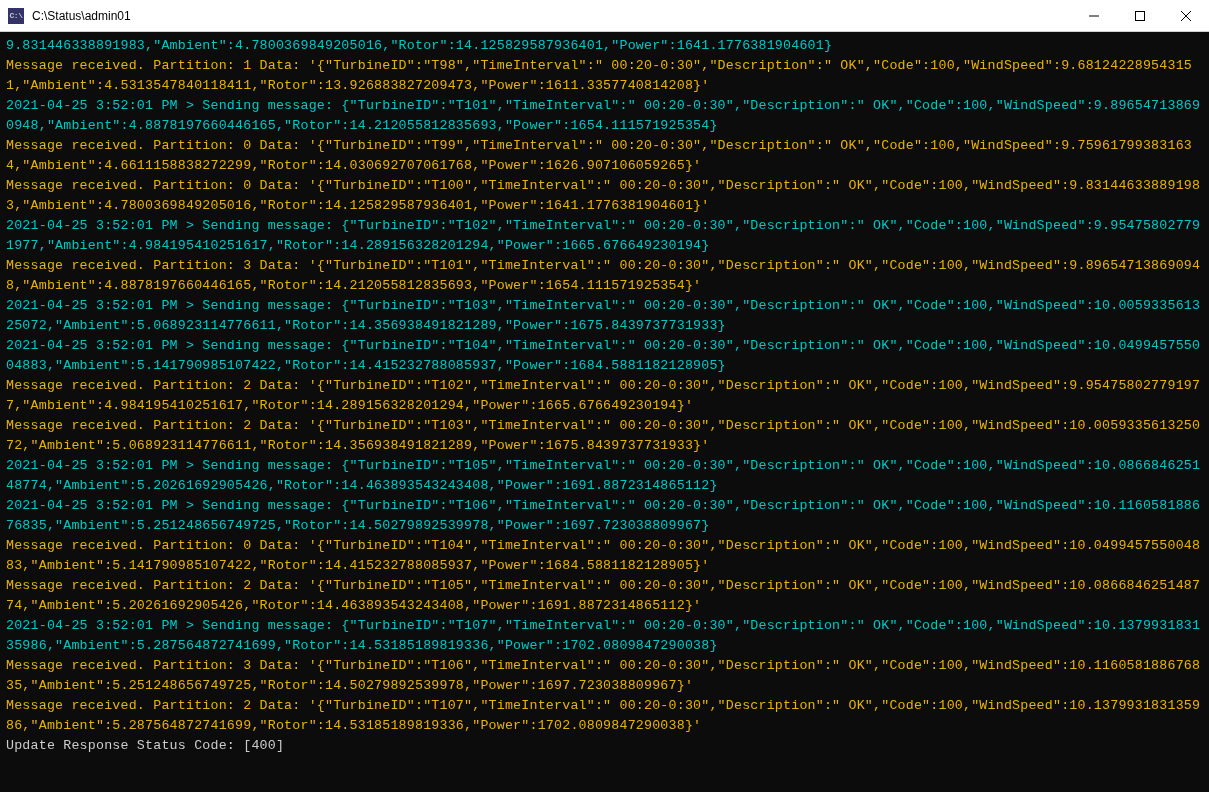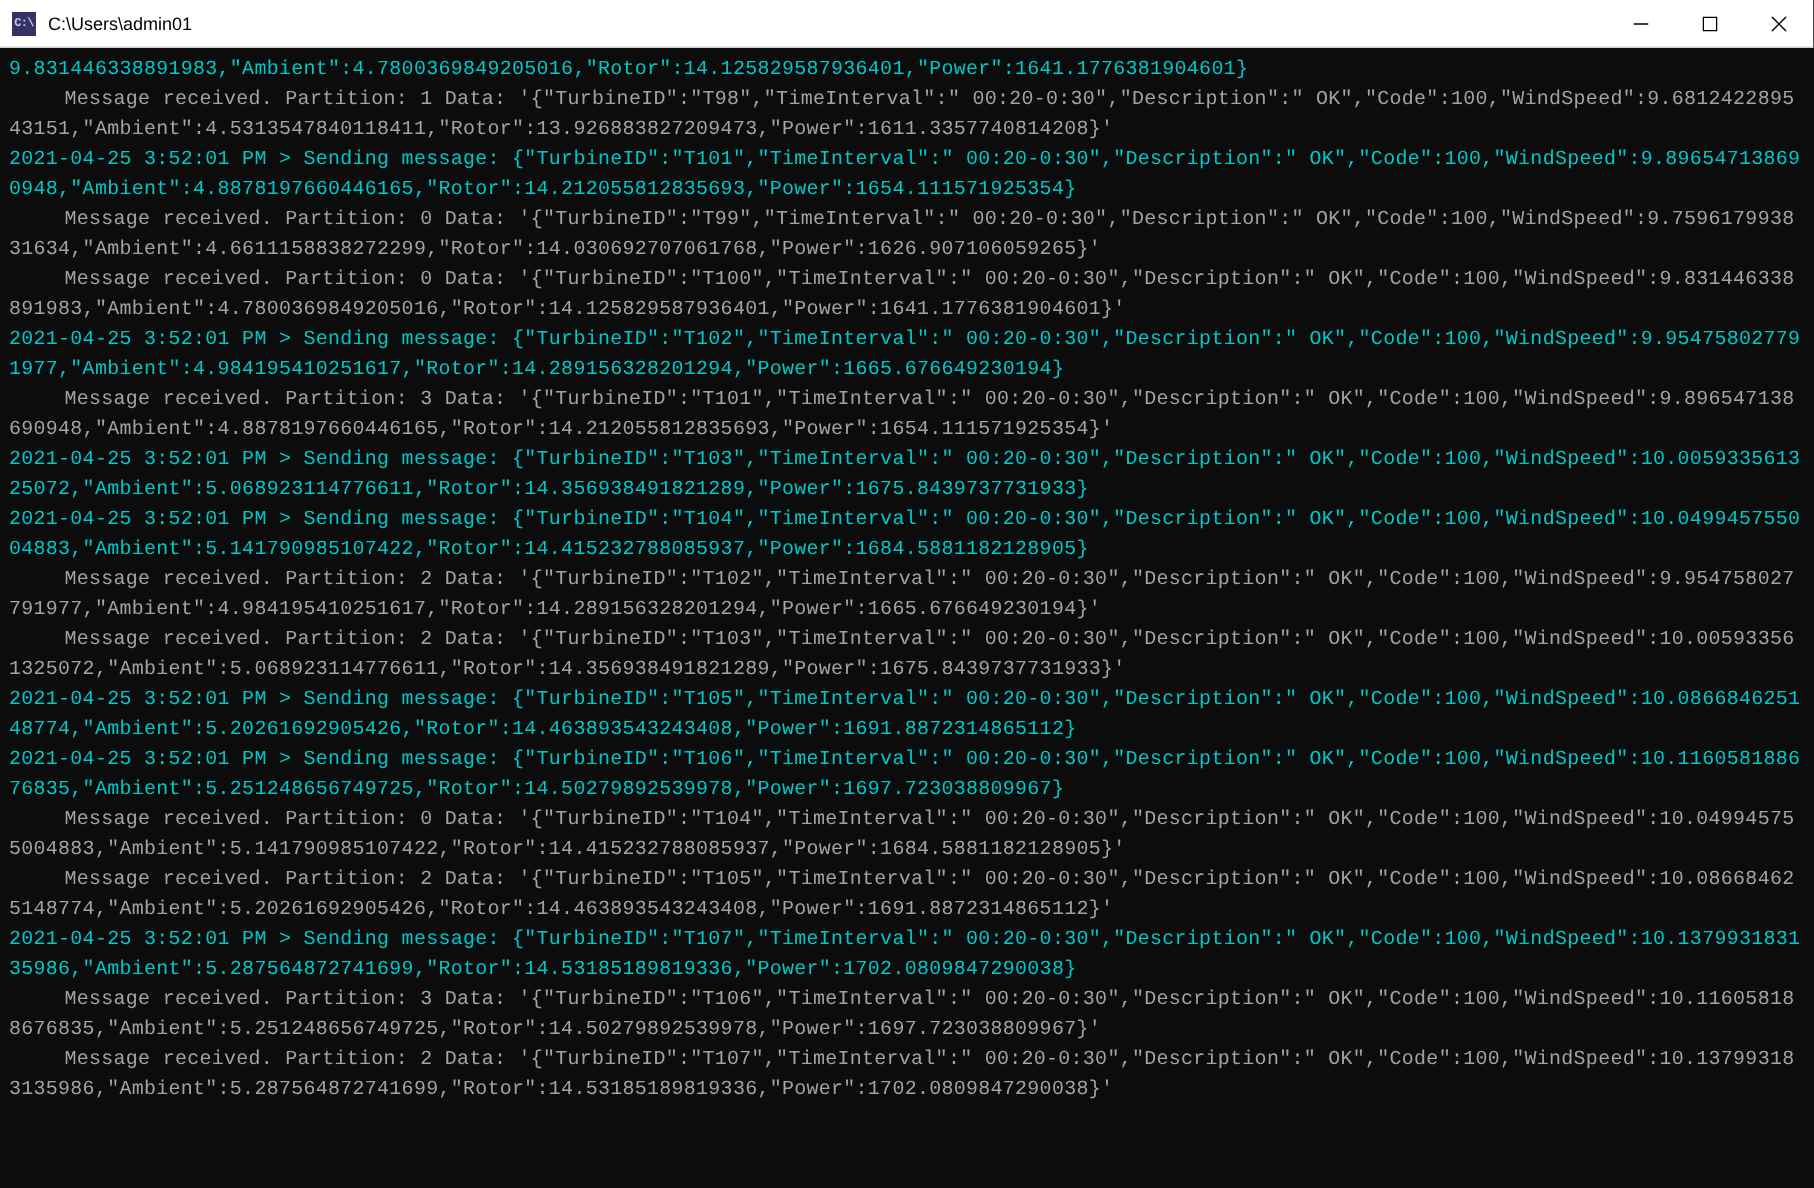--- a/index.html
+++ b/index.html
@@ -60,29 +60,29 @@
       font-size: 13.3px;
       line-height: 20px;
       letter-spacing: 0.2px;
       white-space: pre-wrap;
       word-break: break-all;
       font-family: Consolas, 'Courier New', monospace;
       height: calc(100% - 32px);
       overflow: hidden;
     }
     .c-cyan   { color: #00c8c8; }
-    .c-yellow { color: #a3a3a3; margin-left: 37px; }
+    .c-yellow { color: #eab308; }
     .c-white  { color: #cccccc; }
   </style>
 </head>
 <body>
 
 <div class="titlebar">
   <div class="titlebar-icon">C:\</div>
-  <div class="title-text">C:\Users\admin01</div>
+  <div class="title-text">C:\Status\admin01</div>
   <div class="win-controls">
     <div class="win-btn">
       <svg viewBox="0 0 10 10">
           <line x1="0" y1="5" x2="10" y2="5" stroke="black" stroke-width="1"></line>
         </svg>
     </div>
     <div class="win-btn">
       <svg viewBox="0 0 10 10">
           <rect x="0.5" y="0.5" width="9" height="9" fill="none" stroke="black" stroke-width="1"></rect>
         </svg>
@@ -107,13 +107,14 @@
 </span><span class="c-cyan">2021-04-25 3:52:01 PM &gt; Sending message: {"TurbineID":"T104","TimeInterval":" 00:20-0:30","Description":" OK","Code":100,"WindSpeed":10.049945755004883,"Ambient":5.141790985107422,"Rotor":14.415232788085937,"Power":1684.5881182128905}
 </span><span class="c-yellow">Message received. Partition: 2 Data: '{"TurbineID":"T102","TimeInterval":" 00:20-0:30","Description":" OK","Code":100,"WindSpeed":9.954758027791977,"Ambient":4.984195410251617,"Rotor":14.289156328201294,"Power":1665.676649230194}'
 </span><span class="c-yellow">Message received. Partition: 2 Data: '{"TurbineID":"T103","TimeInterval":" 00:20-0:30","Description":" OK","Code":100,"WindSpeed":10.005933561325072,"Ambient":5.068923114776611,"Rotor":14.356938491821289,"Power":1675.8439737731933}'
 </span><span class="c-cyan">2021-04-25 3:52:01 PM &gt; Sending message: {"TurbineID":"T105","TimeInterval":" 00:20-0:30","Description":" OK","Code":100,"WindSpeed":10.086684625148774,"Ambient":5.20261692905426,"Rotor":14.463893543243408,"Power":1691.8872314865112}
 </span><span class="c-cyan">2021-04-25 3:52:01 PM &gt; Sending message: {"TurbineID":"T106","TimeInterval":" 00:20-0:30","Description":" OK","Code":100,"WindSpeed":10.116058188676835,"Ambient":5.251248656749725,"Rotor":14.50279892539978,"Power":1697.723038809967}
 </span><span class="c-yellow">Message received. Partition: 0 Data: '{"TurbineID":"T104","TimeInterval":" 00:20-0:30","Description":" OK","Code":100,"WindSpeed":10.049945755004883,"Ambient":5.141790985107422,"Rotor":14.415232788085937,"Power":1684.5881182128905}'
 </span><span class="c-yellow">Message received. Partition: 2 Data: '{"TurbineID":"T105","TimeInterval":" 00:20-0:30","Description":" OK","Code":100,"WindSpeed":10.086684625148774,"Ambient":5.20261692905426,"Rotor":14.463893543243408,"Power":1691.8872314865112}'
 </span><span class="c-cyan">2021-04-25 3:52:01 PM &gt; Sending message: {"TurbineID":"T107","TimeInterval":" 00:20-0:30","Description":" OK","Code":100,"WindSpeed":10.137993183135986,"Ambient":5.287564872741699,"Rotor":14.53185189819336,"Power":1702.0809847290038}
 </span><span class="c-yellow">Message received. Partition: 3 Data: '{"TurbineID":"T106","TimeInterval":" 00:20-0:30","Description":" OK","Code":100,"WindSpeed":10.116058188676835,"Ambient":5.251248656749725,"Rotor":14.50279892539978,"Power":1697.723038809967}'
 </span><span class="c-yellow">Message received. Partition: 2 Data: '{"TurbineID":"T107","TimeInterval":" 00:20-0:30","Description":" OK","Code":100,"WindSpeed":10.137993183135986,"Ambient":5.287564872741699,"Rotor":14.53185189819336,"Power":1702.0809847290038}'
+</span><span class="c-white">Update Response Status Code: [400]
 </span></div>
 
 </body></html>

